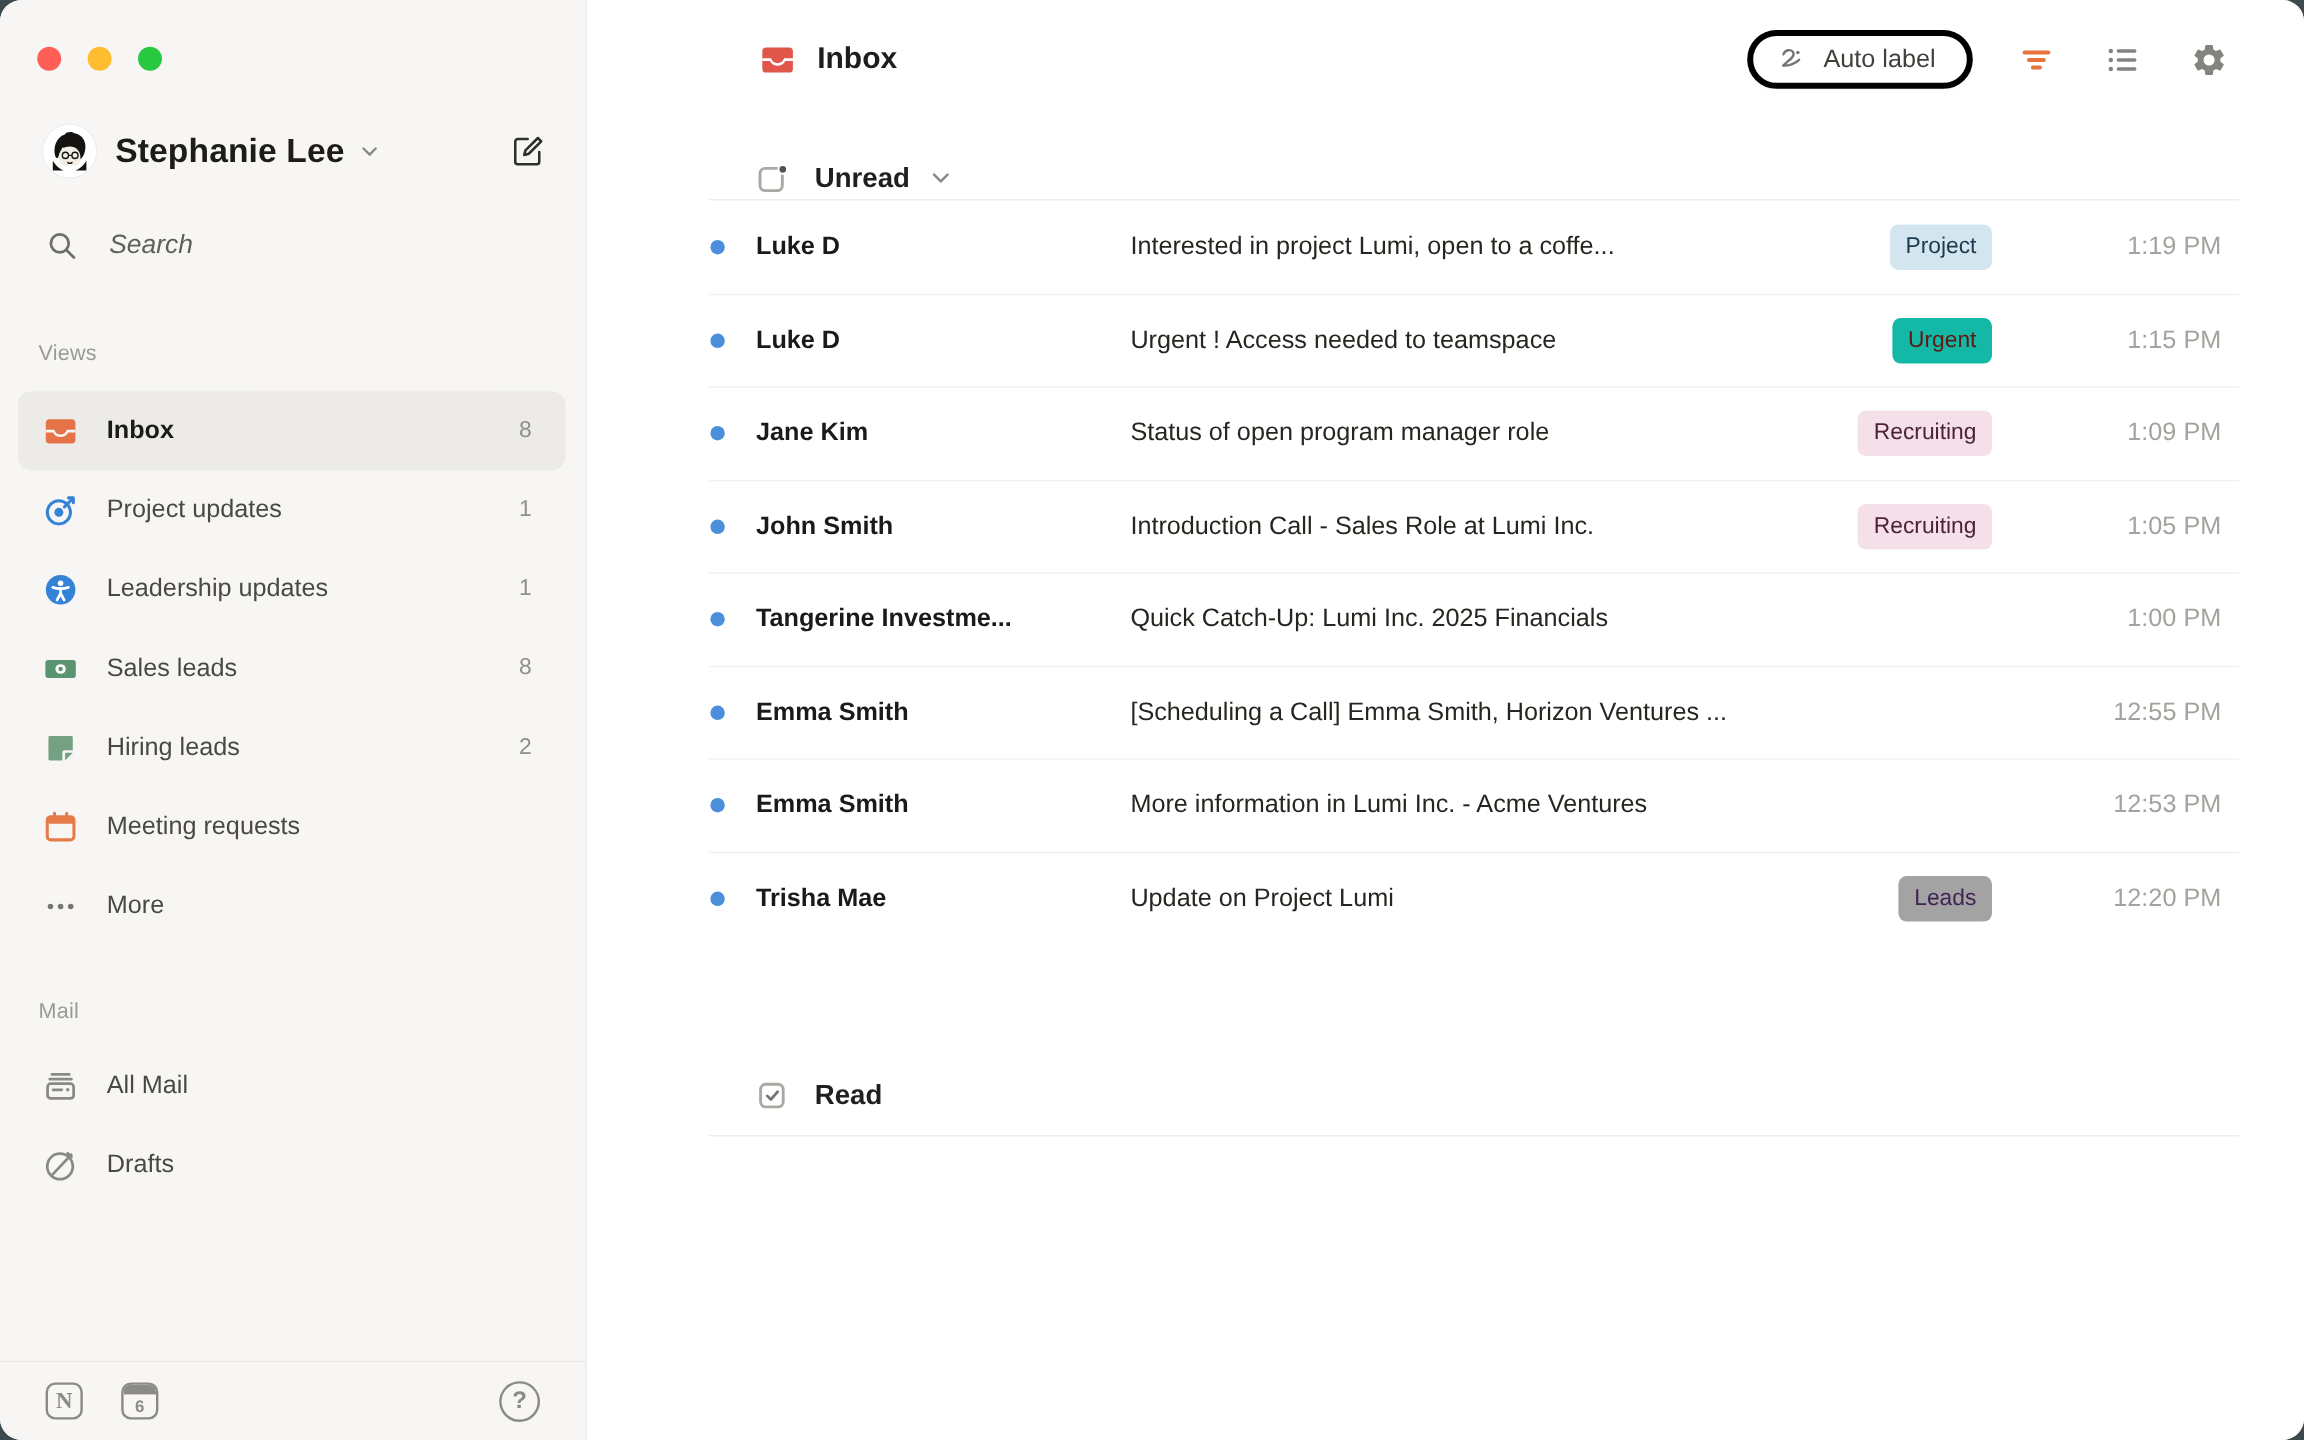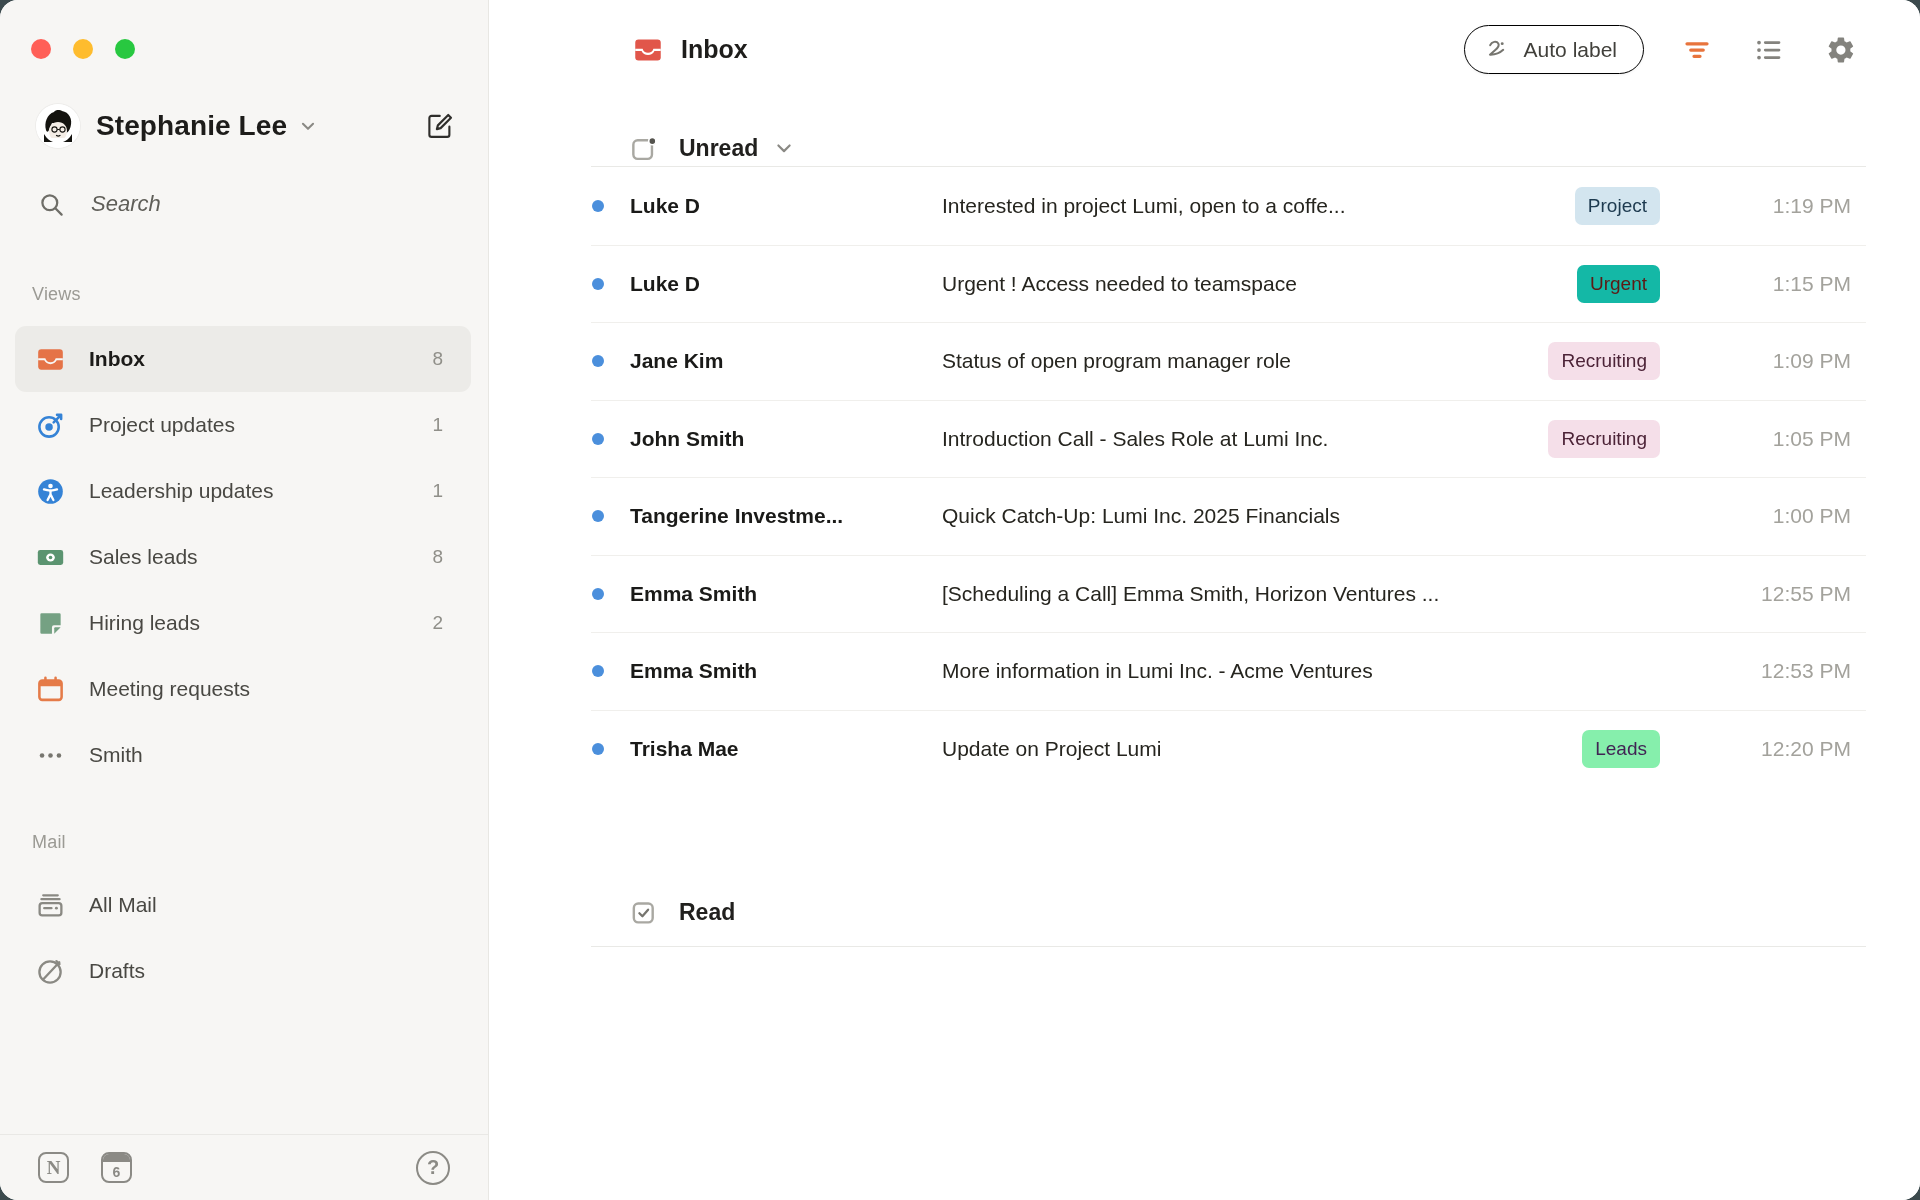--- a/index.html
+++ b/index.html
@@ -84,21 +84,21 @@
 
   .main-header {
     position:absolute; top:0; left:0; right:0; height:99px;
     display:flex; align-items:center; padding-left:144px; padding-right:60px;
   }
   .main-header .inbox-glyph { width:30px; height:30px; }
   .main-title { margin-left:18px; font-size:25px; font-weight:700; color:#1e1d1b; }
   .header-actions { margin-left:auto; display:flex; align-items:center; gap:34px; }
   .auto-label-btn {
     height:49px; display:flex; align-items:center; gap:12px;
-    background:#fff; border:1px solid #000000; border-radius:999px;
+    background:#fff; border:5px solid #000000; border-radius:999px;
     padding:0 26px 0 20px; cursor:pointer;
     box-shadow:0 1px 3px rgba(0,0,0,0.05);
   }
   .auto-label-btn svg { width:27px; height:27px; }
   .auto-label-btn span { font-size:21px; font-weight:500; color:#41403b; }
   .icon-btn { width:38px; height:38px; border:none; background:none; cursor:pointer;
               display:flex; align-items:center; justify-content:center; }
   .icon-btn svg { width:30px; height:30px; }
 
   .group-header {
@@ -251,21 +251,21 @@
       </div>
 
       <div class="nav-item">
         <span class="nav-icon">
           <svg viewBox="0 0 24 24" fill="#77766f">
             <circle cx="5" cy="12" r="1.9"></circle>
               <circle cx="12" cy="12" r="1.9"></circle>
               <circle cx="19" cy="12" r="1.9"></circle>
           </svg>
         </span>
-        <span class="nav-label">Smith</span>
+        <span class="nav-label">More</span>
         <span class="nav-count"></span>
       </div>
     </nav>
 
     <div class="section-label mail-label">Mail</div>
 
     <nav class="nav nav-mail">
       <div class="nav-item">
         <span class="nav-icon">
           <svg viewBox="0 0 24 24" fill="none" stroke="#8a8983" stroke-width="1.9" stroke-linecap="round">
@@ -405,21 +405,21 @@
         <span class="unread-dot" style="background-color: rgb(75, 143, 220);"></span>
         <span class="sender">Emma Smith</span>
         <span class="subject">More information in Lumi Inc. - Acme Ventures</span>
         <span class="time">12:53 PM</span>
       </div>
 
       <div class="email-row">
         <span class="unread-dot" style="background-color: rgb(75, 143, 220);"></span>
         <span class="sender">Trisha Mae</span>
         <span class="subject">Update on Project Lumi</span>
-        <span class="tag-badge" style="background-color: #86efac; color: rgb(65, 36, 84);">Leads</span>
+        <span class="tag-badge" style="background-color: #a3a3a3; color: rgb(65, 36, 84);">Leads</span>
         <span class="time">12:20 PM</span>
       </div>
     </div>
 
     <div class="group-header read">
       <svg class="gh-icon" viewBox="0 0 24 24" fill="none">
         <rect x="4" y="4.6" width="15.6" height="15.6" rx="3.6" stroke="#a9a8a2" stroke-width="2"></rect>
         <path d="M8.6 12.6l2.5 2.5 4.7-5.4" stroke="#76756f" stroke-width="1.9" stroke-linecap="round" stroke-linejoin="round"></path>
       </svg>
       <span class="group-label">Read</span>

